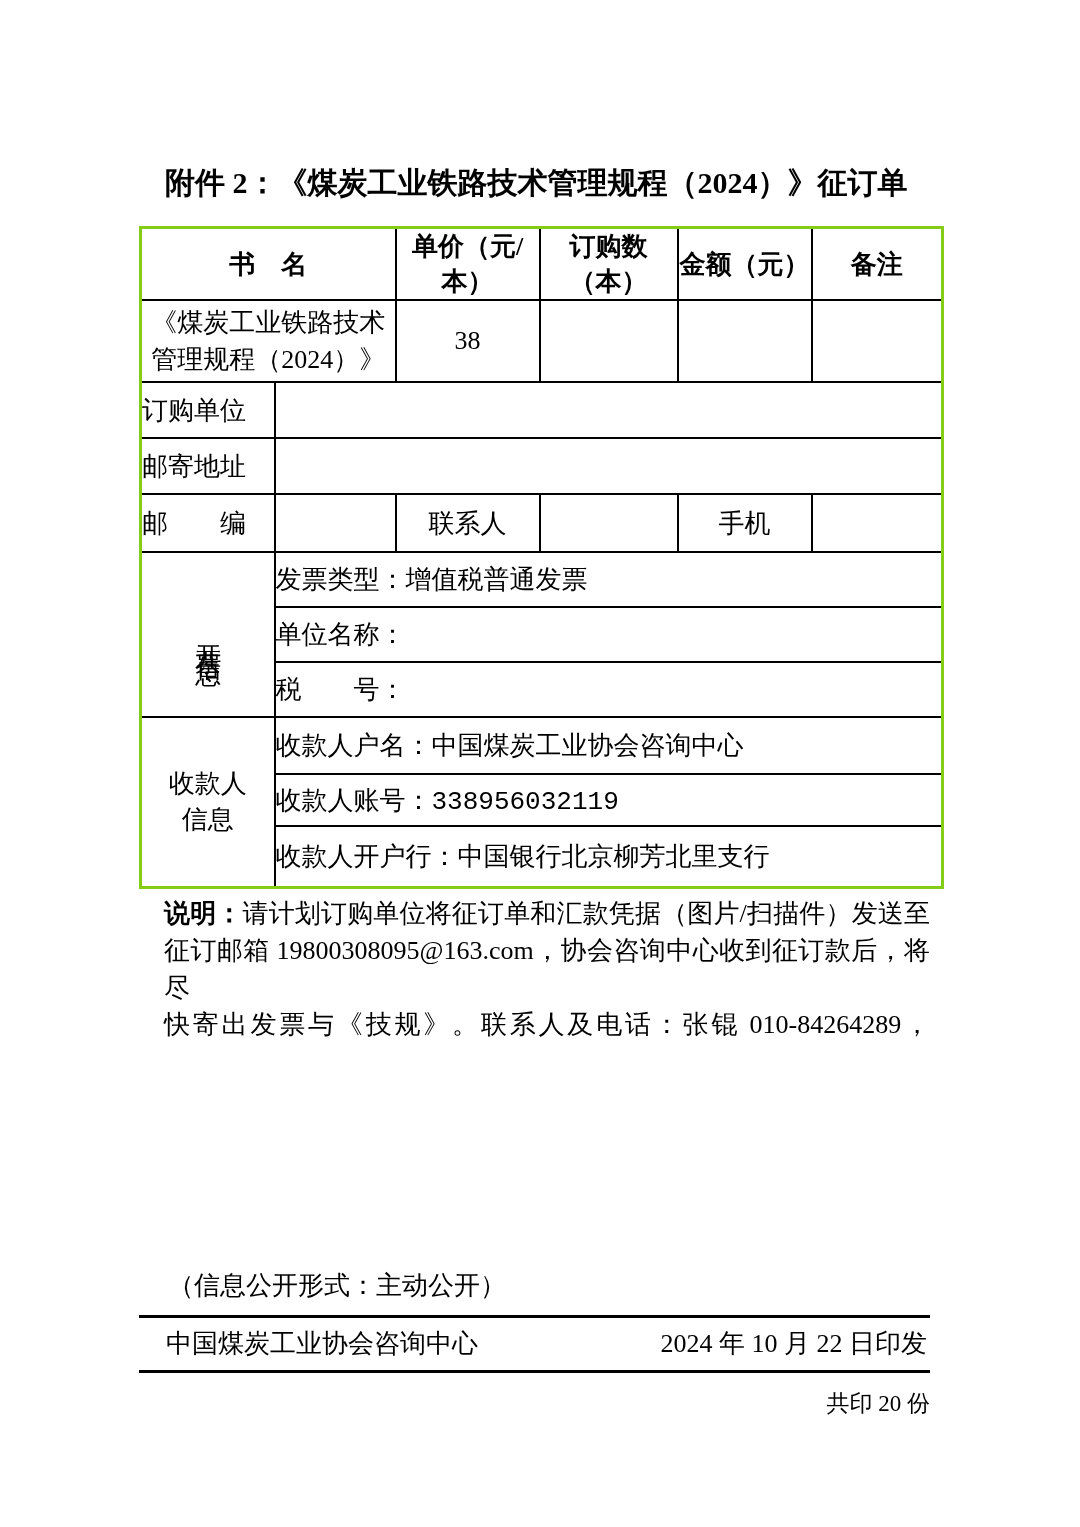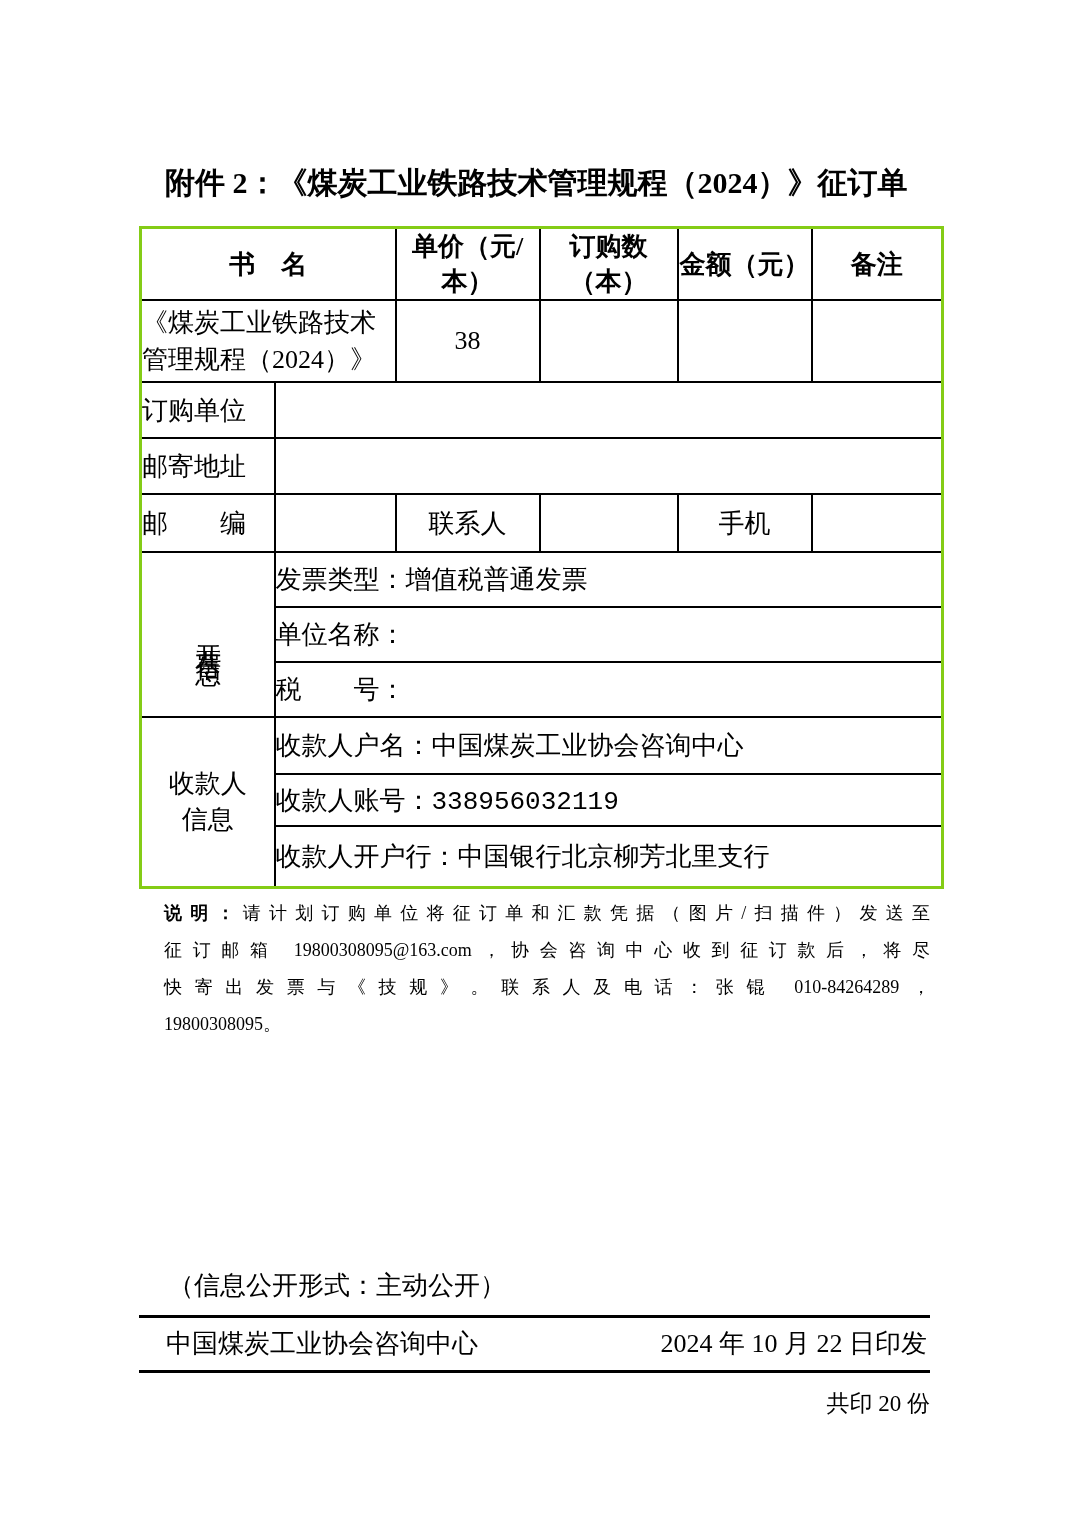--- a/index.html
+++ b/index.html
@@ -46,35 +46,35 @@
   tr.h56 { height: 56px; }
   tr.h58 { height: 58px; }
   tr.h55 { height: 55px; }
   tr.h52 { height: 52px; }
   tr.h61 { height: 61px; }
 
   td.center { text-align: center; }
   td.bold, .bold { font-weight: bold; }
   td.lbl { padding-left: 16px; }
   td.val { padding-left: 12px; font-family: Liberation Mono, monospace; }
-  td.bookname { text-align: left; padding: 2px 8px; line-height: 37px; }
+  td.bookname { text-align: center; padding: 2px 8px; line-height: 37px; }
   .vlabel {
     writing-mode: vertical-lr;
     text-orientation: upright;
     margin: 0 auto;
     letter-spacing: 5px;
     line-height: 30px;
   }
   .plabel-line { text-align: center; line-height: 36px; }
 
   .note {
     margin-top: 6px;
     padding-left: 25px;
     padding-right: 11px;
-    font-size: 18px;
+    font-size: 26px;
     line-height: 37px;
   }
   .pline { text-align: justify; }
   .jline { text-align-last: justify; }
 
   .disclosure {
     margin-top: 226px;
     padding-left: 29px;
     font-size: 26px;
     line-height: 34px;
@@ -183,21 +183,20 @@
       <tr class="h61">
         <td colspan="5" class="val">收款人开户行：中国银行北京柳芳北里支行</td>
       </tr>
     </tbody>
       </table>
 
     <div class="note">
       <div class="pline jline"><span class="bold">说明：</span><span>请计划订购单位将征订单和汇款凭据（图片/扫描件）发送至</span></div>
       <div class="pline jline">征订邮箱 19800308095@163.com，协会咨询中心收到征订款后，将尽</div>
       <div class="pline jline">快寄出发票与《技规》。联系人及电话：张锟 010-84264289，</div>
-      <div class="pline">19800308095。</div>
     </div>
 
     <div class="disclosure">（信息公开形式：主动公开）</div>
     <div class="rule"></div>
     <div class="issuer-row">
       <span>中国煤炭工业协会咨询中心</span>
       <span>2024 年 10 月 22 日印发</span>
     </div>
     <div class="rule" style="margin-top:0;"></div>
     <div class="copies">共印 20 份</div>

